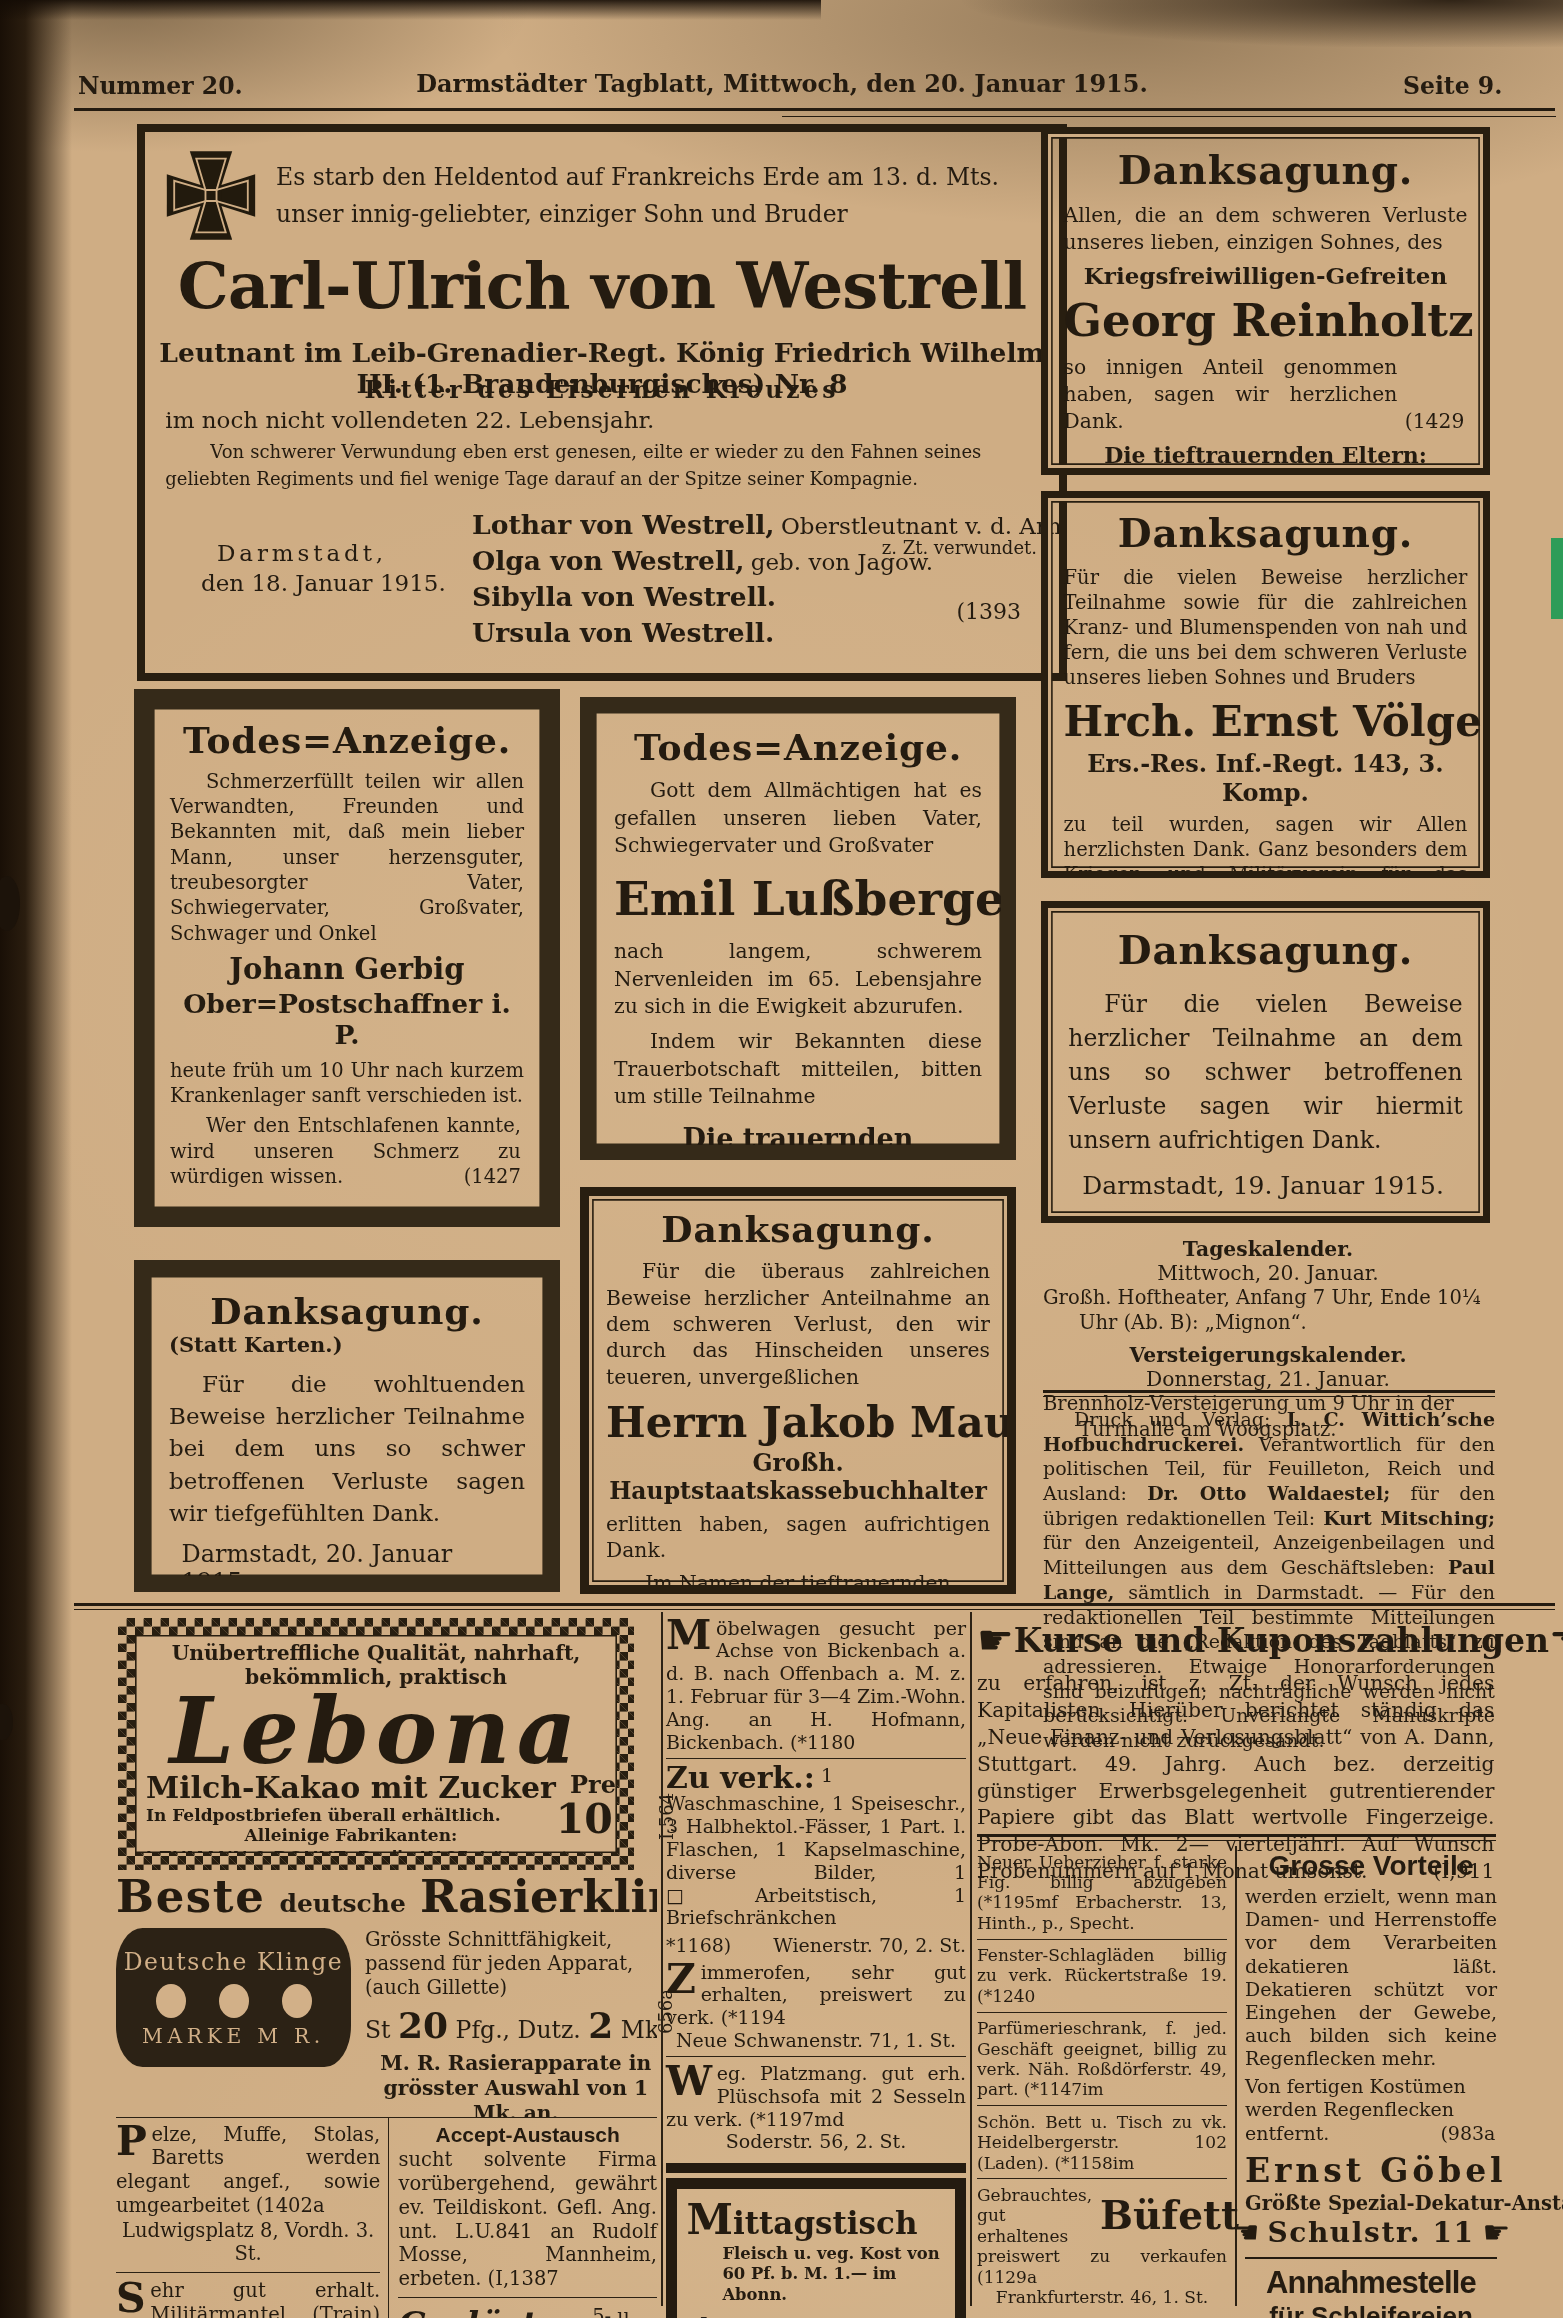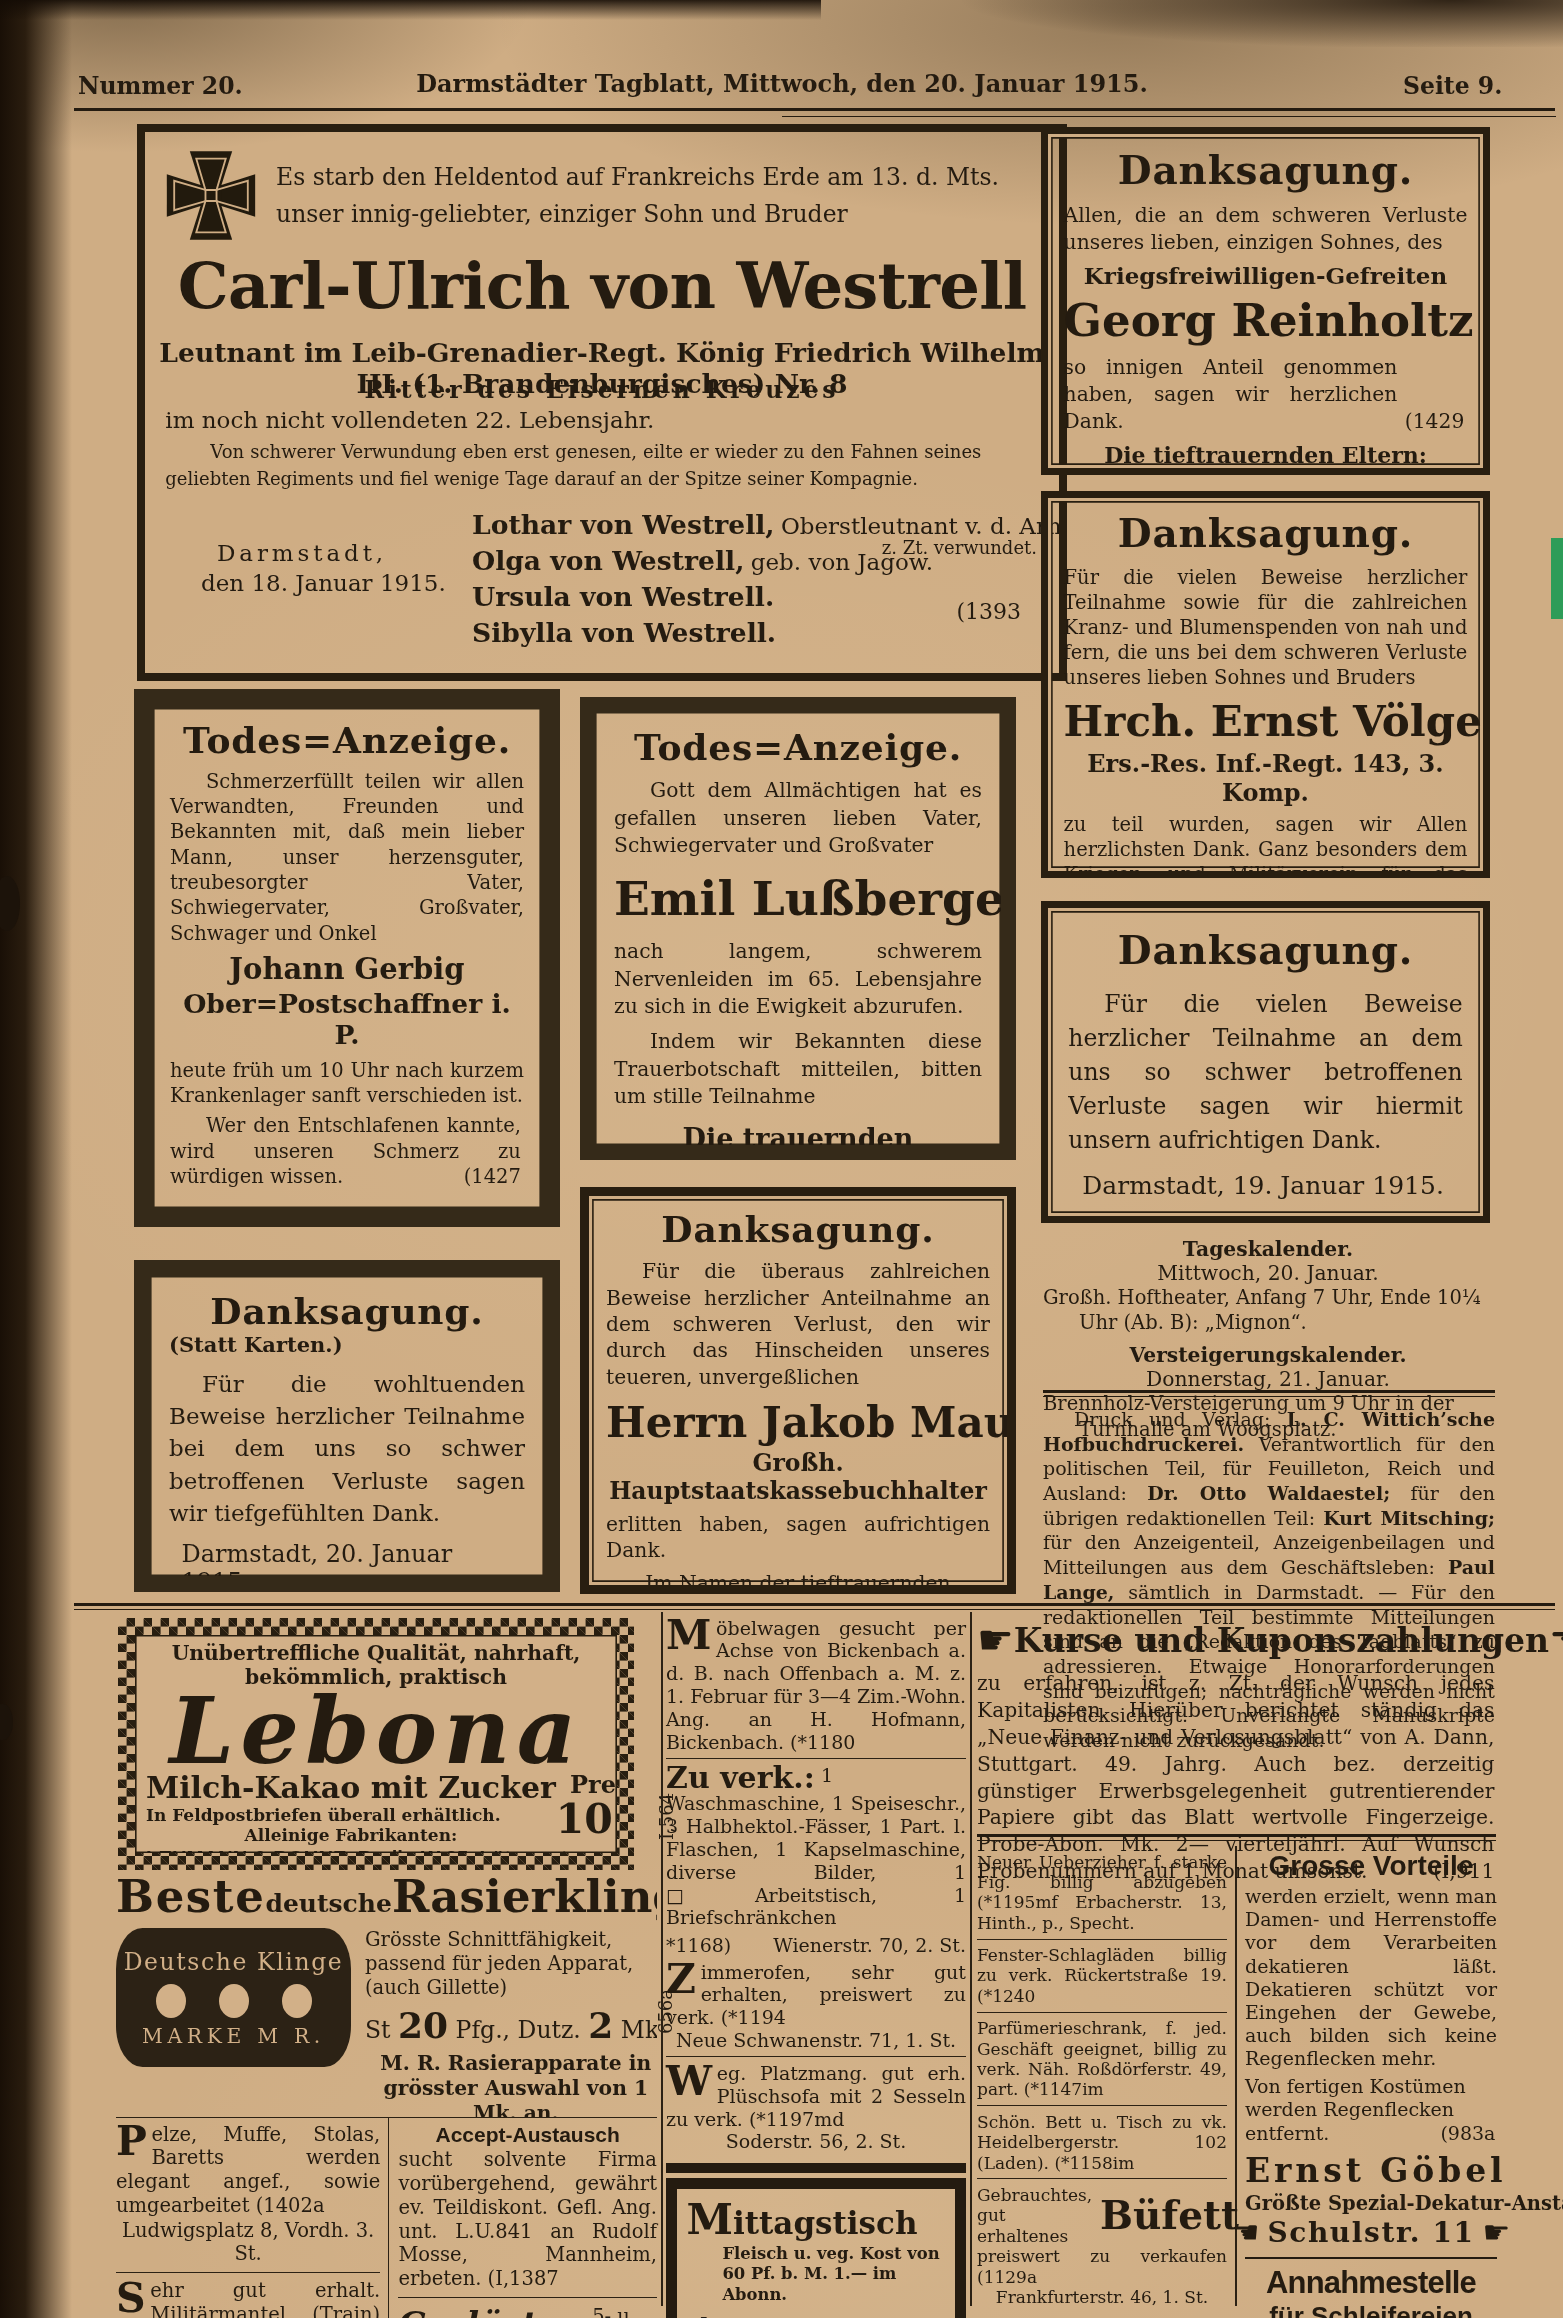--- a/index.html
+++ b/index.html
@@ -120,21 +120,21 @@
   #lebona .row{display:flex;justify-content:space-between;margin-top:-6.3px;}
   #lebona .prod{font-size:30px;font-weight:bold;white-space:nowrap;}
   #lebona .avail{font-size:17px;font-weight:bold;}
   #lebona .mklbl{font-size:17px;font-weight:bold;text-align:center;}
   #lebona .plab{font-size:24px;font-weight:bold;white-space:nowrap;}
   #lebona .price{font-size:41px;font-weight:bold;white-space:nowrap;line-height:1;}
   #lebona .makers{font-size:20.3px;font-weight:bold;text-align:center;font-family:"Liberation Sans",sans-serif;margin-top:1.6px;white-space:nowrap;}
   .rot{position:absolute;transform:rotate(-90deg);font-size:18px;}
 
   #razor{left:116px;top:1870px;width:541px;height:247px;position:absolute;overflow:hidden;}
-  #razor .l1{display:flex;justify-content:space-between;align-items:baseline;}
+  #razor .l1{display:flex;justify-content:space-between;align-items:baseline;gap:14px;}
   #razor .l1a{font-size:45px;font-weight:bold;letter-spacing:1.6px;}
   #razor .l1b{font-size:25px;font-weight:bold;}
   #razor .l1c{font-size:45px;font-weight:bold;}
   #razor .cols{display:flex;margin-top:4.7px;}
   .blade{width:235px;height:139px;background:#2c2215;border-radius:26.6px/41px;position:relative;color:#d2b088;text-align:center;flex:none;}
   .blade .t1{font-size:23.5px;padding-top:20.3px;letter-spacing:1.6px;}
   .blade .holes{display:flex;justify-content:center;gap:33px;margin-top:7.8px;}
   .blade .hole{width:30px;height:34px;background:#d2b088;border-radius:50%;}
   .blade .t2{font-size:20.3px;letter-spacing:4.7px;margin-top:6.3px;}
   #razor .rcol{margin-left:14px;font-size:19.5px;}
@@ -235,22 +235,22 @@
     <div class="bigname">Carl-Ulrich von Westrell</div>
     <div class="rank">Leutnant im Leib-Grenadier-Regt. König Friedrich Wilhelm III. (1. Brandenburgisches) Nr. 8</div>
     <div class="honor">Ritter des Eisernen Kreuzes</div>
     <div class="age">im noch nicht vollendeten 22. Lebensjahr.</div>
     <div class="body">Von schwerer Verwundung eben erst genesen, eilte er wieder zu den Fahnen seines geliebten Regiments und fiel wenige Tage darauf an der Spitze seiner Kompagnie.</div>
     <div class="place">Darmstadt,</div>
     <div class="date">den 18. Januar 1915.</div>
     <div class="mourners">
       <div class="mrow"><span class="mname">Lothar von Westrell,</span><span class="msuf">Oberstleutnant v. d. Armee,</span></div>
       <div class="mrow"><span class="mname">Olga von Westrell,</span><span class="msuf">geb. von Jagow.</span></div>
+      <div class="mrow"><span class="mname">Sibylla von Westrell.</span></div>
       <div class="mrow"><span class="mname">Ursula von Westrell.</span></div>
-      <div class="mrow"><span class="mname">Sibylla von Westrell.</span></div>
     </div>
     <div class="note">z. Zt. verwundet.</div>
     <div class="ref">(1393</div>
   </div>
 
   <div id="reinholtz" class="box b-double">
     <div class="dank-title">Danksagung.</div>
     <div class="p rel"><span>Allen, die an dem schweren Verluste unseres lieben, einzigen Sohnes, des</span></div>
     <div class="rank">Kriegsfreiwilligen-Gefreiten</div>
     <div class="name">Georg Reinholtz</div>

